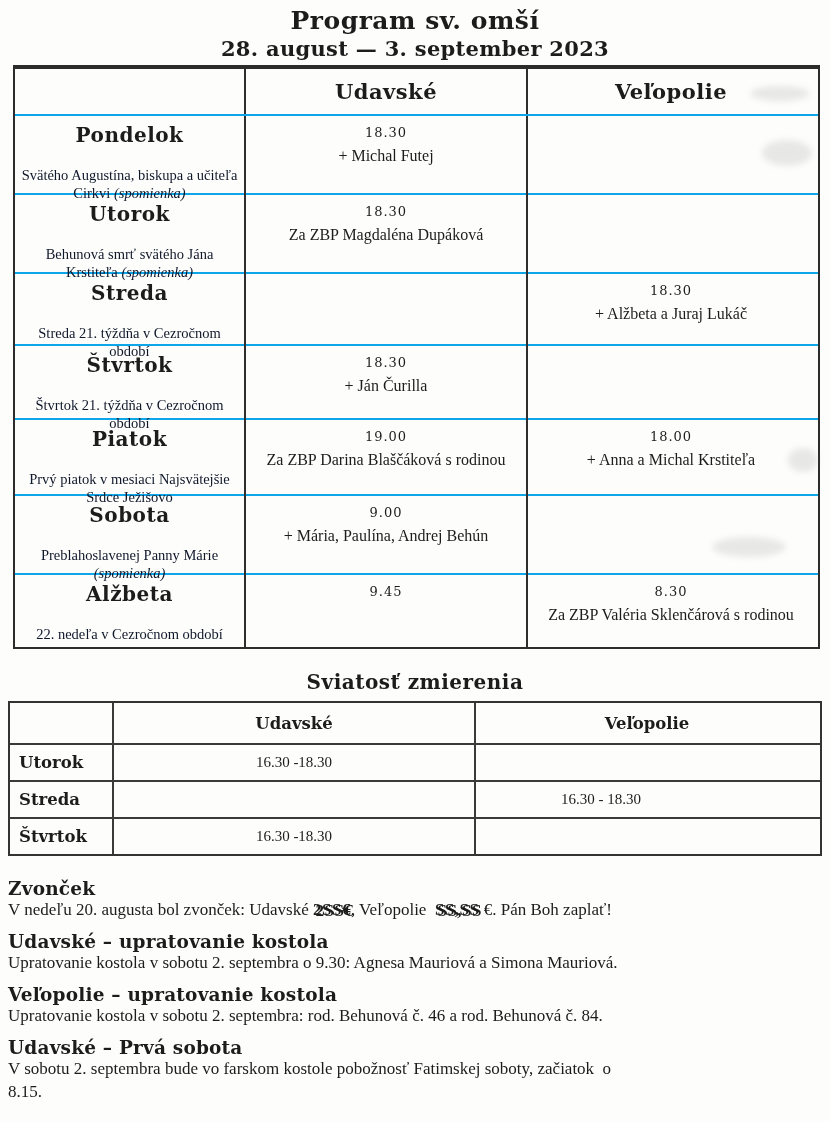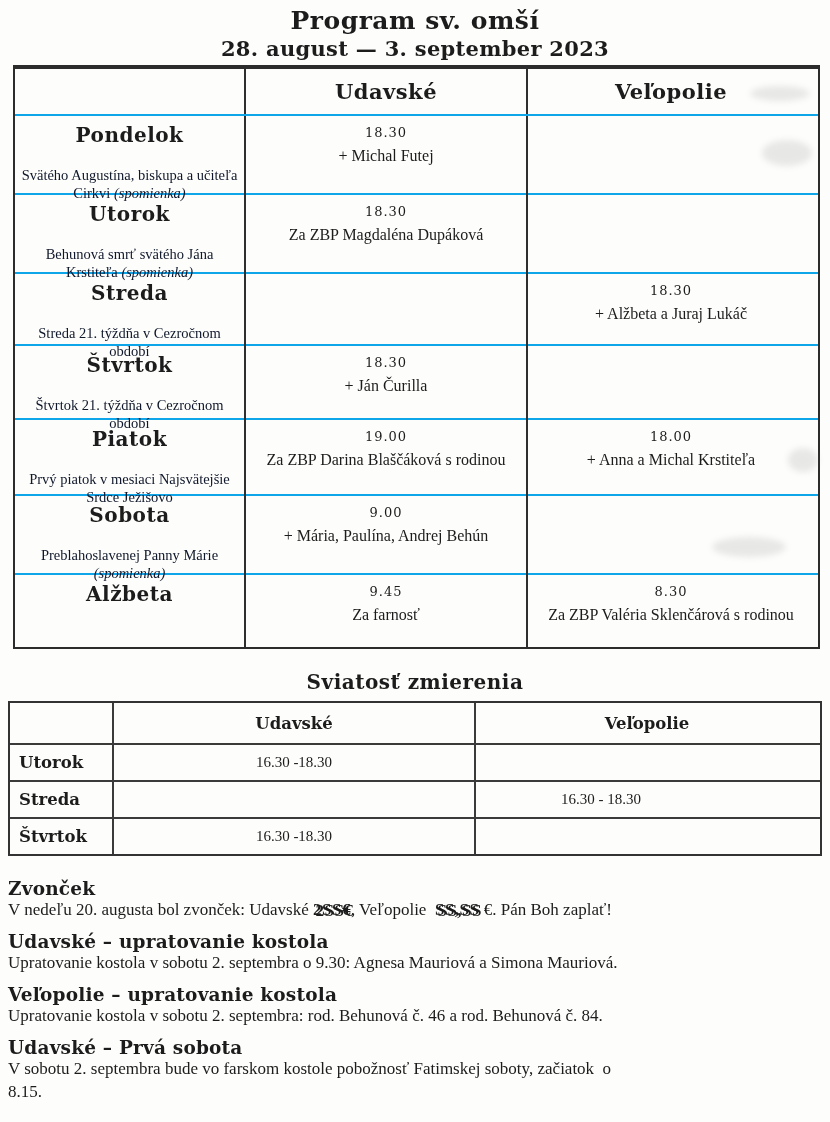--- a/index.html
+++ b/index.html
@@ -185,24 +185,24 @@
       </div>
       <div class="mt-cell">
         <div class="mass-time disp"></div>
         <div class="mass-intention"></div>
       </div>
     </div>
 
     <div class="mt-row r6">
       <div class="mt-cell">
         <div class="day-name disp">Alžbeta</div>
+        <div class="feast"><span>22. nedeľa v Cezročnom období</span> <span class="it"></span></div>
       </div>
       <div class="mt-cell">
         <div class="mass-time disp">9.45</div>
-        <div class="mass-intention">Za farnosť</div>
       </div>
       <div class="mt-cell">
         <div class="mass-time disp">8.30</div>
         <div class="mass-intention">Za ZBP Valéria Sklenčárová s rodinou</div>
       </div>
     </div>
 
   </div>
 
   <div class="section-title disp">Sviatosť zmierenia</div>

